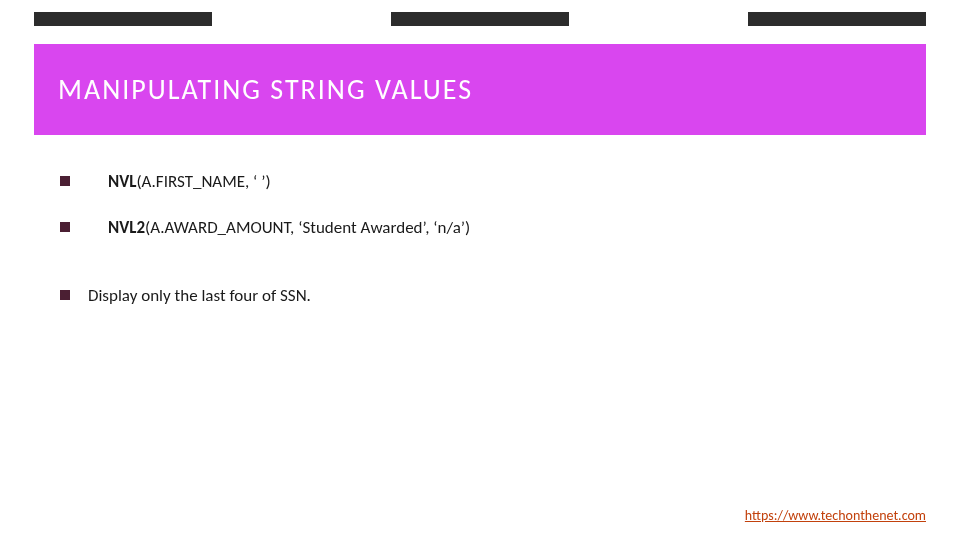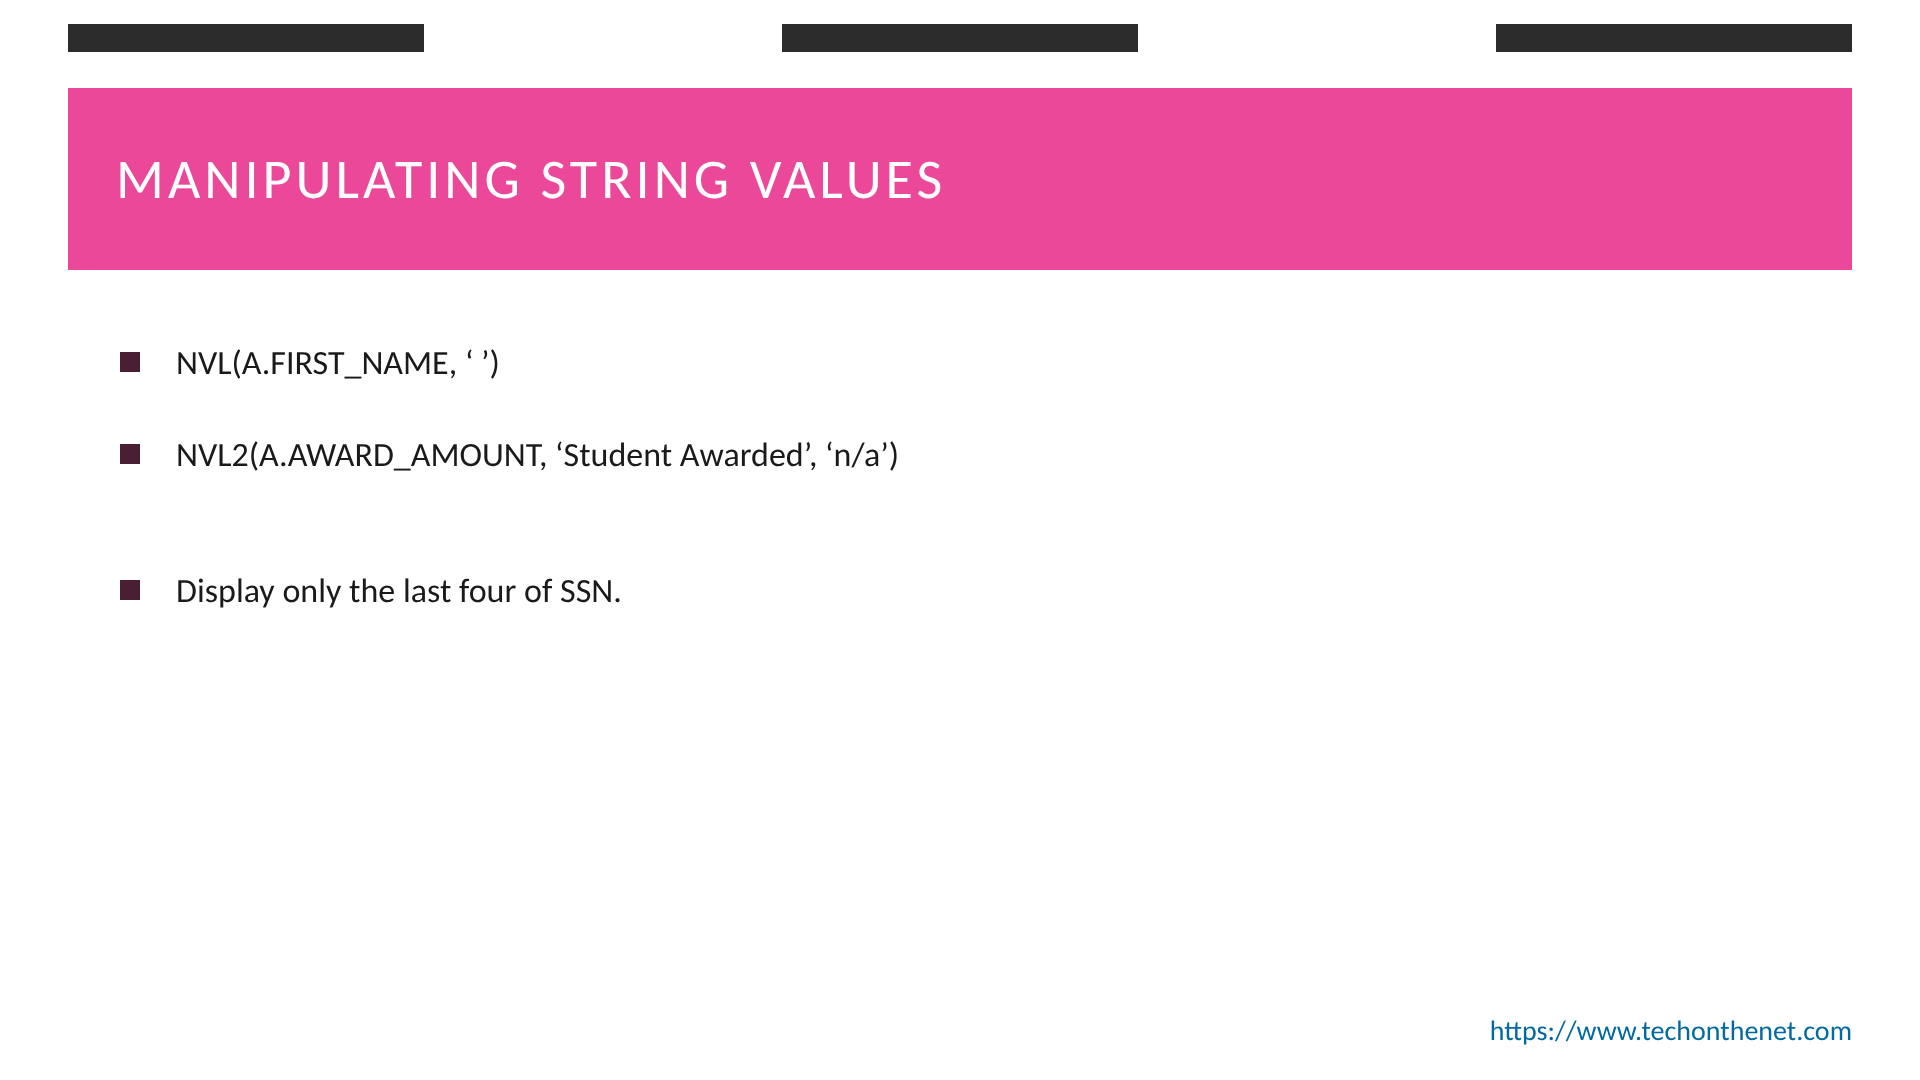--- a/index.html
+++ b/index.html
@@ -2,29 +2,29 @@
 <html><head>
 <meta charset="utf-8">
 <style>
   * { margin: 0; padding: 0; box-sizing: border-box; }
   html, body { width: 960px; height: 540px; font-family: "Gill Sans", "Gill Sans MT", "Segoe UI", Calibri, sans-serif; background: #fff; overflow: hidden; }
   .slide { width: 960px; height: 540px; position: relative; }
   .topbar { position: absolute; top: 12px; left: 34px; right: 34px; height: 14px; display: flex; }
   .topbar .seg { flex: 1; }
   .topbar .seg.dark { background: #2c2c2c; }
   .topbar .seg.light { background: transparent; }
-  .titleband { position: absolute; top: 44px; left: 34px; right: 34px; background: #ec4899; padding: 28px 24px; }
+  .titleband { position: absolute; top: 44px; left: 34px; right: 34px; background: #d946ef; padding: 28px 24px; }
   .titleband h1 { color: #fff; font-size: 28px; font-weight: 400; letter-spacing: 2px; }
   .content { position: absolute; top: 170px; left: 60px; right: 60px; }
   .content ul { list-style: none; }
   .content li { position: relative; padding-left: 28px; margin-bottom: 22px; font-size: 17px; color: #1a1a1a; line-height: 1.4; }
   .content li::before { content: ""; position: absolute; left: 0; top: 6px; width: 10px; height: 10px; background: #4b1f33; }
   .content li.gap { margin-bottom: 44px; }
-  .bold { font-weight: 400; }
-  .footer { position: absolute; right: 34px; bottom: 16px; font-size: 14px; color: #0369a1; }
+  .bold { font-weight: 700; margin-left: 20px; }
+  .footer { position: absolute; right: 34px; bottom: 16px; font-size: 14px; text-decoration: underline; color: #c2410c; }
 </style>
 </head>
 <body>
 
 <div class="slide">
   <div class="topbar">
     <div class="seg dark"></div>
     <div class="seg light"></div>
     <div class="seg dark"></div>
     <div class="seg light"></div>

